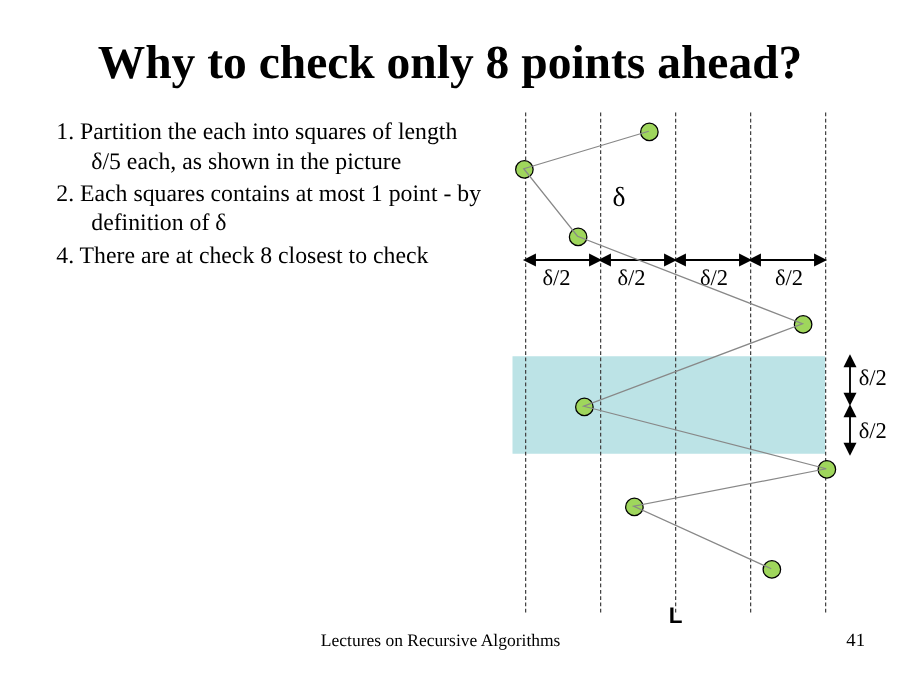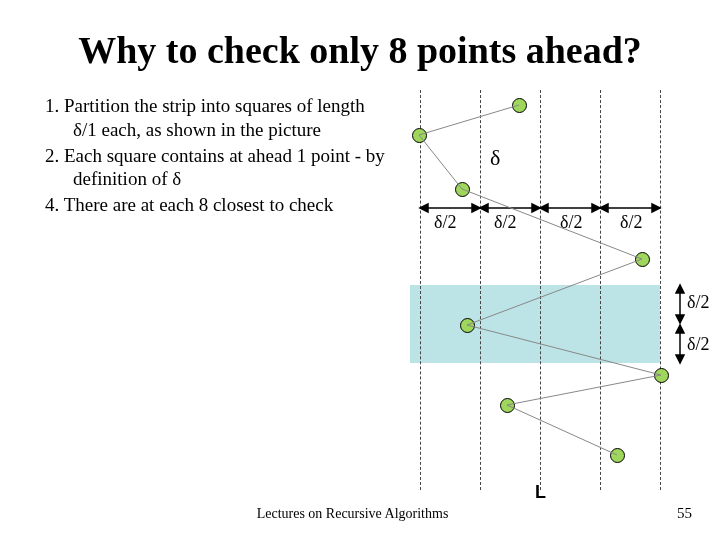--- a/index.html
+++ b/index.html
@@ -24,27 +24,27 @@
 </style>
 </head>
 <body>
 
 <div class="slide">
   <h1 class="title">Why to check only 8 points ahead?</h1>
 
   <div class="content">
     <div class="textcol">
       <p class="item">
-        <span>1.</span> <span>Partition the strip into squares of length </span><span>δ</span><span>/1 each, as shown in the picture</span>
+        <span>1.</span> <span>Partition the each into squares of length </span><span>δ</span><span>/5 each, as shown in the picture</span>
       </p>
       <p class="item">
-        <span>2.</span> <span>Each square contains at ahead </span><span style="color:#000">1</span><span> point - by definition of </span><span>δ</span>
+        <span>2.</span> <span>Each squares contains at most </span><span style="color:#000">1</span><span> point - by definition of </span><span>δ</span>
       </p>
       <p class="item">
-        <span>4.</span> <span>There are at each </span><span>8</span><span> closest to check</span>
+        <span>4.</span> <span>There are at check </span><span>8</span><span> closest to check</span>
       </p>
     </div>
   </div>
 
   <div class="diagram">
 
     <div class="hband" style="top:195px; height:78px;"></div>
 
     <div class="vline" style="left:20px;"></div>
     <div class="vline" style="left:80px;"></div>
@@ -98,14 +98,14 @@
     <div class="point" style="left:210px; top:358px; background:#9fd65c;"></div>
 
     <svg width="300" height="400" style="position:absolute;left:0;top:0;">
       <polyline points="119,15 19,45 62,99 242,169 67,235 261,285 107,315 217,365" fill="none" stroke="#888" stroke-width="1"></polyline>
     </svg>
 
     <span class="arrspan Llabel" style="left:135px; top:392px;">L</span>
   </div>
 
   <div class="footer">Lectures on Recursive Algorithms</div>
-  <div class="pagenum">55</div>
+  <div class="pagenum">41</div>
 </div>
 
 </body></html>

